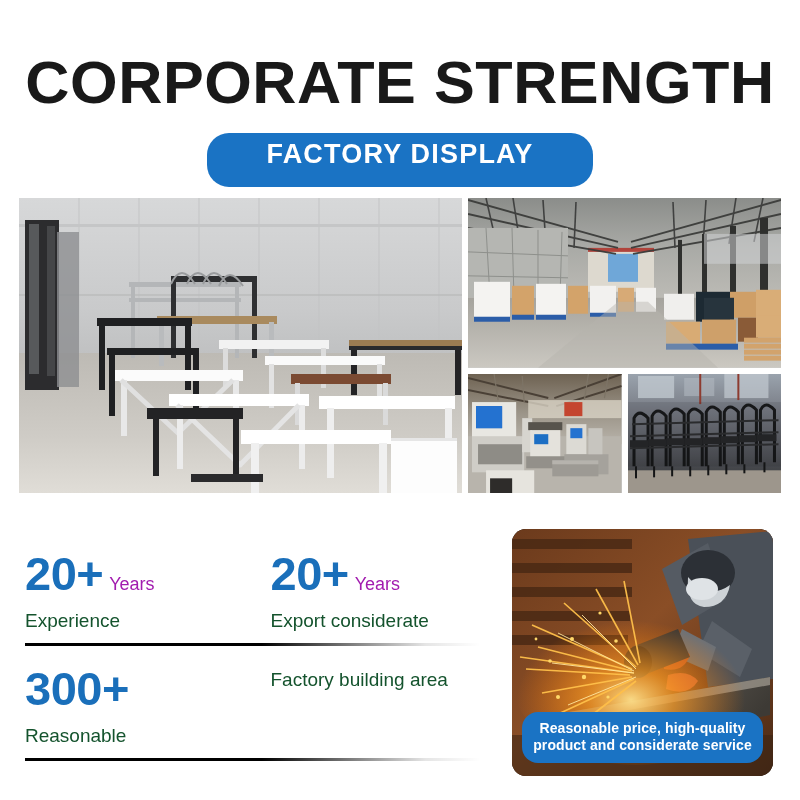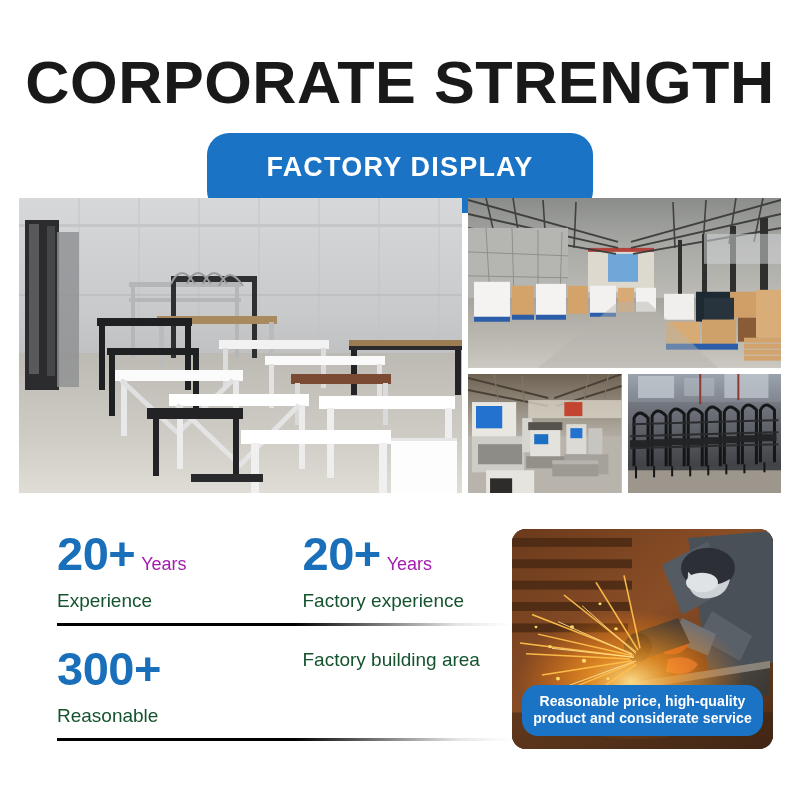--- a/index.html
+++ b/index.html
@@ -39,21 +39,21 @@
     left: 0;
     right: 0;
     top: 133px;
     display: flex;
     justify-content: center;
   }
   .subtitle-pill {
     background: #1a73c4;
     color: #ffffff;
     border-radius: 22px;
-    padding: 13px 44px;
+    padding: 0 44px;
     height: 54px;
     line-height: 42px;
     font-size: 27px;
     font-weight: 700;
     letter-spacing: 1.2px;
     min-width: 298px;
     text-align: center;
     white-space: nowrap;
   }
 
@@ -89,23 +89,22 @@
     position: relative;
     overflow: hidden;
     background: #cfcfcf;
   }
   .photo svg { display: block; width: 100%; height: 100%; }
 
   
   .stats {
     position: absolute;
     left: 25px;
-    top: 528px;
+    top: 548px;
     width: 455px;
-    margin-left: 32px;
   }
   .stat-row {
     display: flex;
   }
   .stat-cell {
     width: 50%;
     box-sizing: border-box;
   }
   .stat-cell.second { padding-left: 18px; }
   .stat-value-line {
@@ -145,21 +144,21 @@
     background: linear-gradient(to right, #000000 0%, #000000 52%, rgba(0,0,0,0.10) 88%, rgba(0,0,0,0) 100%);
   }
   .stat-block-2 { margin-top: 17px; }
 
   
   .welding-card {
     position: absolute;
     left: 512px;
     top: 529px;
     width: 261px;
-    height: 220px;
+    height: 247px;
     border-radius: 14px;
     overflow: hidden;
     background: #000000;
   }
   .welding-card svg { display: block; width: 100%; height: 100%; }
   .welding-caption {
     position: absolute;
     left: 10px;
     right: 10px;
     bottom: 13px;
@@ -538,21 +537,21 @@
           <span class="stat-number">20+</span>
           <span class="stat-unit">Years</span>
         </div>
         <div class="stat-label">Experience</div>
       </div>
       <div class="stat-cell second">
         <div class="stat-value-line">
           <span class="stat-number">20+</span>
           <span class="stat-unit">Years</span>
         </div>
-        <div class="stat-label">Factory experience</div>
+        <div class="stat-label">Export considerate</div>
       </div>
     </div>
     <div class="divider"></div>
   </div>
 
   <div class="stat-block stat-block-2">
     <div class="stat-row">
       <div class="stat-cell">
         <div class="stat-value-line">
           <span class="stat-number">300+</span>

